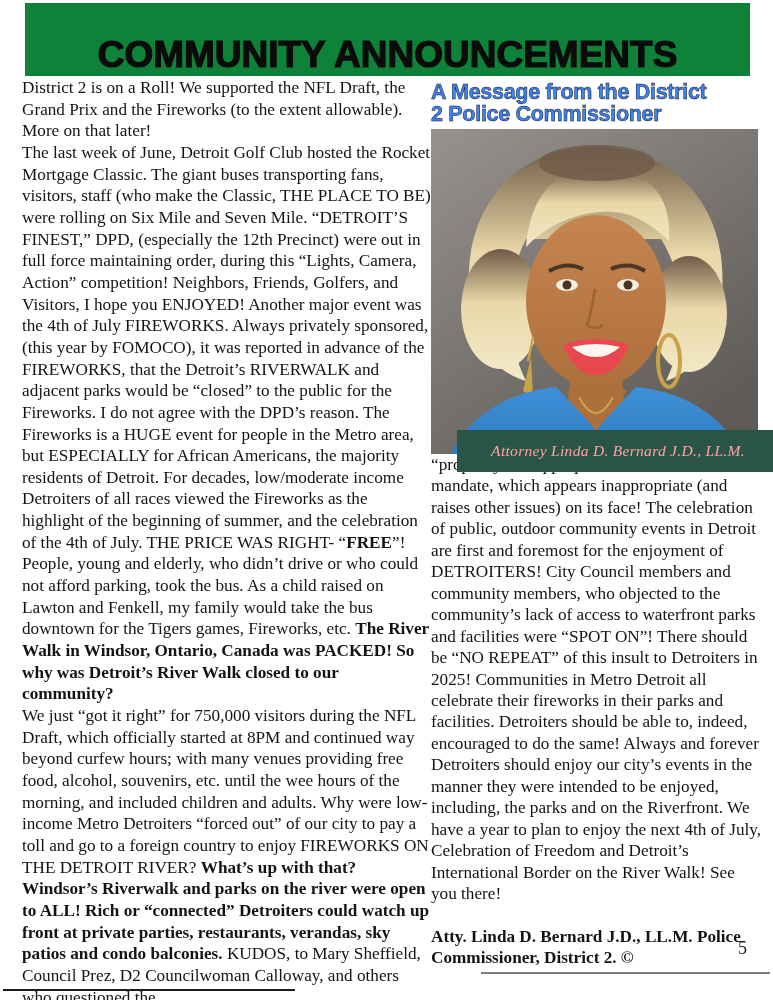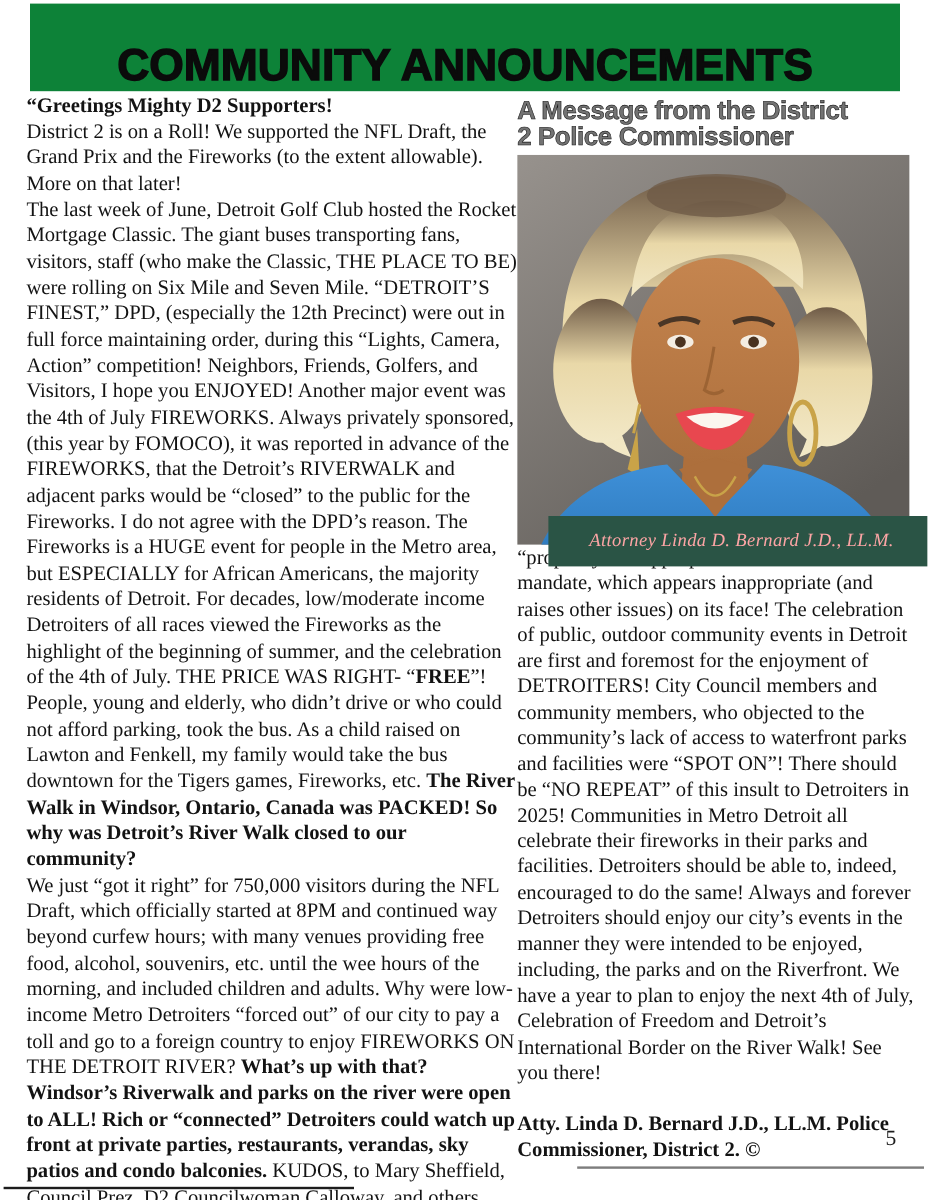--- a/index.html
+++ b/index.html
@@ -53,21 +53,21 @@
     left: 431px; top: 81px;
     width: 333px;
   }
   .right-col h2 {
     margin: 0;
     font-family: "Liberation Sans", sans-serif;
     font-weight: 700;
     font-size: 21.5px;
     line-height: 22px;
     letter-spacing: -0.3px;
-    color: #737373;
+    color: #3b82f6;
     white-space: pre-line;
     -webkit-text-stroke: 0.5px #161616;
   }
   .photo-figure {
     position: relative;
     margin: 4px 0 0 0;
     width: 327px; height: 325px;
   }
   .photo-figure svg { display: block; }
   .photo-caption {
@@ -100,22 +100,21 @@
 </head>
 <body>
 
 <div class="page">
 
   <header class="banner">
     <h1>COMMUNITY ANNOUNCEMENTS</h1>
   </header>
 
   <section class="left-col">
-    <p class="body-text"><span class="b">“Greetings Mighty D2 Supporters!
-</span><span>District 2 is on a Roll! We supported the NFL Draft, the Grand Prix and the Fireworks (to the extent allowable). More on that later!
+    <p class="body-text"><span>District 2 is on a Roll! We supported the NFL Draft, the Grand Prix and the Fireworks (to the extent allowable). More on that later!
 </span><span>The last week of June, Detroit Golf Club hosted the Rocket Mortgage Classic. The giant buses transporting fans, visitors, staff (who make the Classic, THE PLACE TO BE) were rolling on Six Mile and Seven Mile. “DETROIT’S FINEST,” DPD, (especially the 12th Precinct) were out in full force maintaining order, during this “Lights, Camera, Action” competition! Neighbors, Friends, Golfers, and Visitors, I hope you ENJOYED! Another major event was the 4th of July FIREWORKS. Always privately sponsored, (this year by FOMOCO), it was reported in advance of the FIREWORKS, that the Detroit’s RIVERWALK and adjacent parks would be “closed” to the public for the Fireworks. I do not agree with the DPD’s reason. The Fireworks is a HUGE event for people in the Metro area, but ESPECIALLY for African Americans, the majority residents of Detroit. For decades, low/moderate income Detroiters of all races viewed the Fireworks as the highlight of the beginning of summer, and the celebration of the 4th of July. THE PRICE WAS RIGHT- “</span><span class="b">FREE</span><span>”! People, young and elderly, who didn’t drive or who could not afford parking, took the bus. As a child raised on Lawton and Fenkell, my family would take the bus downtown for the Tigers games, Fireworks, etc. </span><span class="b">The River Walk in Windsor, Ontario, Canada was PACKED! So why was Detroit’s River Walk closed to our community?
 </span><span>We just “got it right” for 750,000 visitors during the NFL Draft, which officially started at 8PM and continued way beyond curfew hours; with many venues providing free food, alcohol, souvenirs, etc. until the wee hours of the morning, and included children and adults. Why were low-income Metro Detroiters “forced out” of our city to pay a toll and go to a foreign country to enjoy FIREWORKS ON THE DETROIT RIVER? </span><span class="b">What’s up with that? Windsor’s Riverwalk and parks on the river were open to ALL! Rich or “connected” Detroiters could watch up front at private parties, restaurants, verandas, sky patios and condo balconies. </span><span>KUDOS, to Mary Sheffield, Council Prez, D2 Councilwoman Calloway, and others who questioned the</span></p>
   </section>
   <div class="left-underline"></div>
 
   <section class="right-col">
     <h2>A Message from the District
 2 Police Commissioner</h2>
 
     <figure class="photo-figure">

